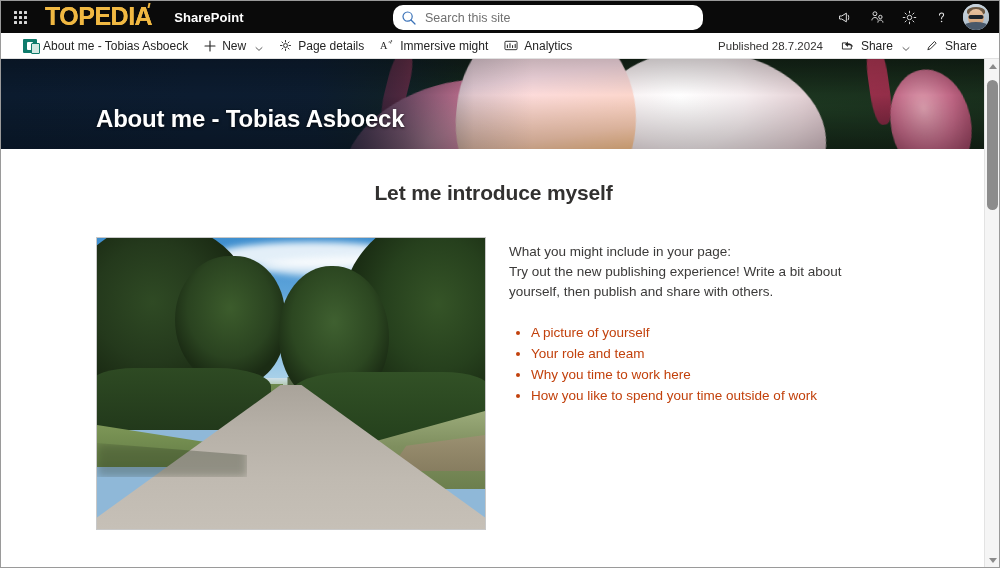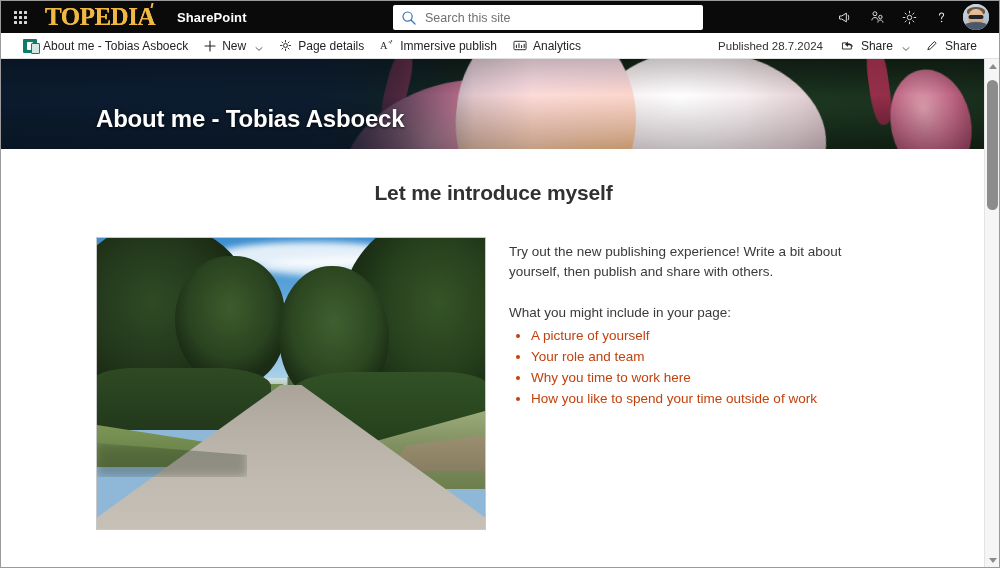--- a/index.html
+++ b/index.html
@@ -24,21 +24,21 @@
     width: 38px; height: 32px; display: flex;
     align-items: center; justify-content: center; cursor: pointer;
   }
   .waffle-grid {
     display: grid; grid-template-columns: repeat(3, 3px);
     grid-template-rows: repeat(3, 3px); gap: 2px;
   }
   .waffle-grid i { background: #d6d6d6; border-radius: 0.5px; display: block; width:3px; height:3px;}
 
   .brand-logo {
-    font-family: Liberation Serif, serif;
+    font-family: Liberation Sans, sans-serif;
     font-weight: 700; font-size: 25px; letter-spacing: -0.5px;
     color: #f0b842; margin-left: 6px; line-height: 1;
     position: relative; top: -1px;
     text-shadow: 0 0 0 #f0b842;
     display: flex; align-items: center;
   }
   .brand-logo .tick { position:relative; }
   .brand-logo .tick::after{
     content:""; position:absolute; top:-1px; right:2px;
     width:2px; height:5px; background:#f0b842; transform: skewX(-12deg);
@@ -46,21 +46,21 @@
   .brand-suite {
     margin-left: 22px; font-size: 13px; font-weight: 700; color: #ffffff;
     letter-spacing: 0.1px;
   }
 
   .search-wrap {
     position: absolute; left: 392px; top: 4px;
     width: 310px; height: 25px;
   }
   .search-box {
-    width: 100%; height: 100%; background: #fff; border-radius: 2px;
+    width: 100%; height: 100%; background: #fff; border-radius: 10px;
     display: flex; align-items: center; padding: 0 8px;
   }
   .search-ico { width: 16px; height: 16px; flex: 0 0 16px; margin-right: 8px; }
   .search-input {
     border: 0; outline: none; font-size: 12.5px; color: #666;
     font-family: "Liberation Sans", sans-serif; background: transparent;
     width: 100%; height: 100%;
   }
   .search-input::placeholder { color: #707070; opacity: 1; }
 
@@ -390,21 +390,21 @@
     </div>
 
     <div class="cmd-item">
       <span class="cmd-ico">
         <svg width="14" height="13" viewBox="0 0 15 14">
           <text x="0" y="11" font-family="Liberation Serif, serif" font-size="11" fill="#242424">A</text>
           <path d="M9.6 3.2c1.2-.6 2.2.2 2 1.2" fill="none" stroke="#242424" stroke-width=".9" stroke-linecap="round"></path>
           <circle cx="12.3" cy="2.2" r=".8" fill="#242424"></circle>
         </svg>
       </span>
-      <span>Immersive publish</span>
+      <span>Immersive might</span>
     </div>
 
     <div class="cmd-item">
       <span class="cmd-ico">
         <svg width="14" height="13" viewBox="0 0 15 14">
           <rect x="1" y="2.5" width="13" height="9" rx="1" fill="none" stroke="#242424" stroke-width="1"></rect>
           <path d="M3.6 9.2V6.4M6.4 9.2V4.8M9.2 9.2V6.9M12 9.2V5.6" stroke="#242424" stroke-width="1.1" stroke-linecap="round"></path>
         </svg>
       </span>
       <span>Analytics</span>
@@ -484,22 +484,22 @@
                 <div class="hedge-r"></div>
               <div class="grass-l"></div>
                 <div class="grass-r"></div>
               <div class="dirt-r"></div>
               <div class="road"></div>
               <div class="road-shadow"></div>
             </div>
           </div>
 
           <div class="col-right">
+            <p class="body-p" style="margin-bottom:0">What you might include in your page:</p>
             <p class="body-p lead">Try out the new publishing experience! Write a bit about yourself, then publish and share with others.</p>
-            <p class="body-p" style="margin-bottom:0">What you might include in your page:</p>
             <ul class="body-list">
               <li>A picture of yourself</li>
               <li>Your role and team</li>
               <li>Why you time to work here</li>
               <li>How you like to spend your time outside of work</li>
             </ul>
           </div>
 
         </div>
       </div>

